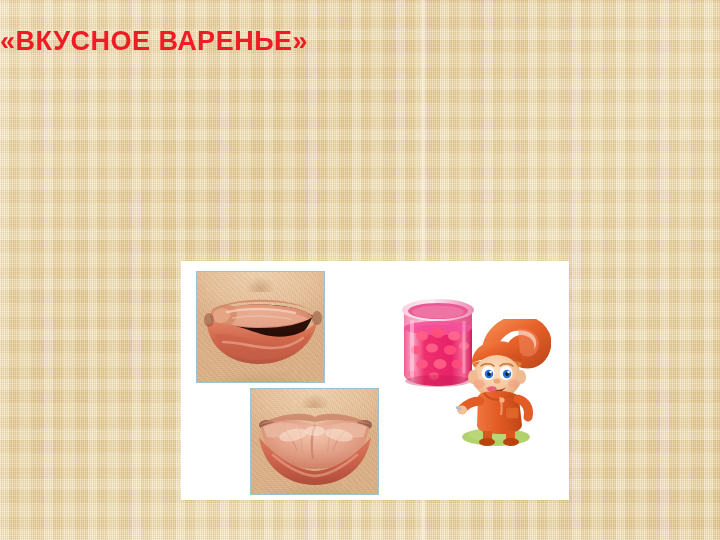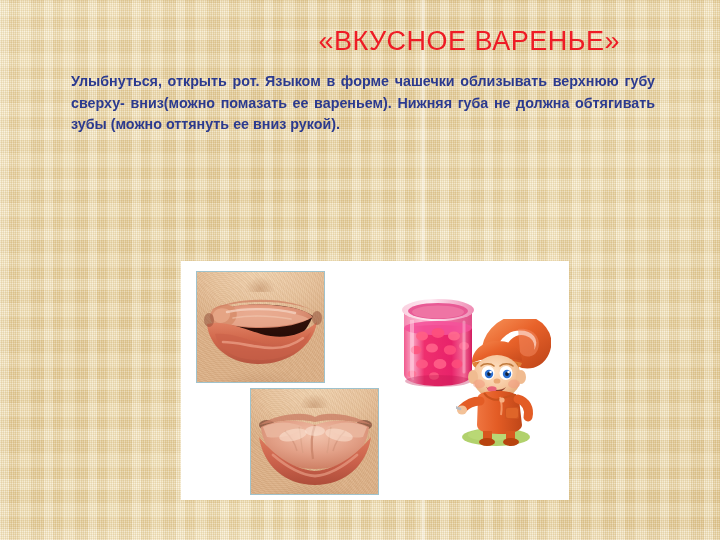--- a/index.html
+++ b/index.html
@@ -45,23 +45,23 @@
         rgba(184,148,86,0.09) 37px, rgba(184,148,86,0.09) 50px),
       linear-gradient(135deg, #f2e2b8 0%, #e9d3a0 35%, #f0dfb2 60%, #e6cf9b 100%);
   }
 
   
   #title {
     position: absolute;
     top: 26px;
     left: 0;
     width: 620px;
-    text-align: right;
+    text-align: left;
     font-size: 27px;
-    font-weight: normal;
+    font-weight: bold;
     letter-spacing: 0.5px;
     color: #ee1c25;
     font-family: "Liberation Sans", sans-serif;
     white-space: nowrap;
   }
 
   
   #body-text {
     position: absolute;
     top: 71px;
@@ -157,21 +157,20 @@
     height: 130px;
   }
 </style>
 </head>
 <body>
 
 <div id="slide">
 
   <div id="title">«ВКУСНОЕ ВАРЕНЬЕ»</div>
 
-  <div id="body-text">Улыбнуться, открыть рот. Языком в форме чашечки облизывать верхнюю губу сверху- вниз(можно помазать ее вареньем). Нижняя губа не должна обтягивать зубы (можно оттянуть ее  вниз рукой).</div>
 
   <div id="picture-panel">
 
     <div class="photo" id="photo-tongue-up">
       <div class="skin"></div>
       <div class="nose-shadow"></div>
       <div class="chin-shadow"></div>
       <svg viewBox="0 0 129 112" width="129" height="112" style="position:absolute;left:0;top:0">
         <defs>
           <radialGradient id="tg1" cx="45%" cy="40%" r="70%">

